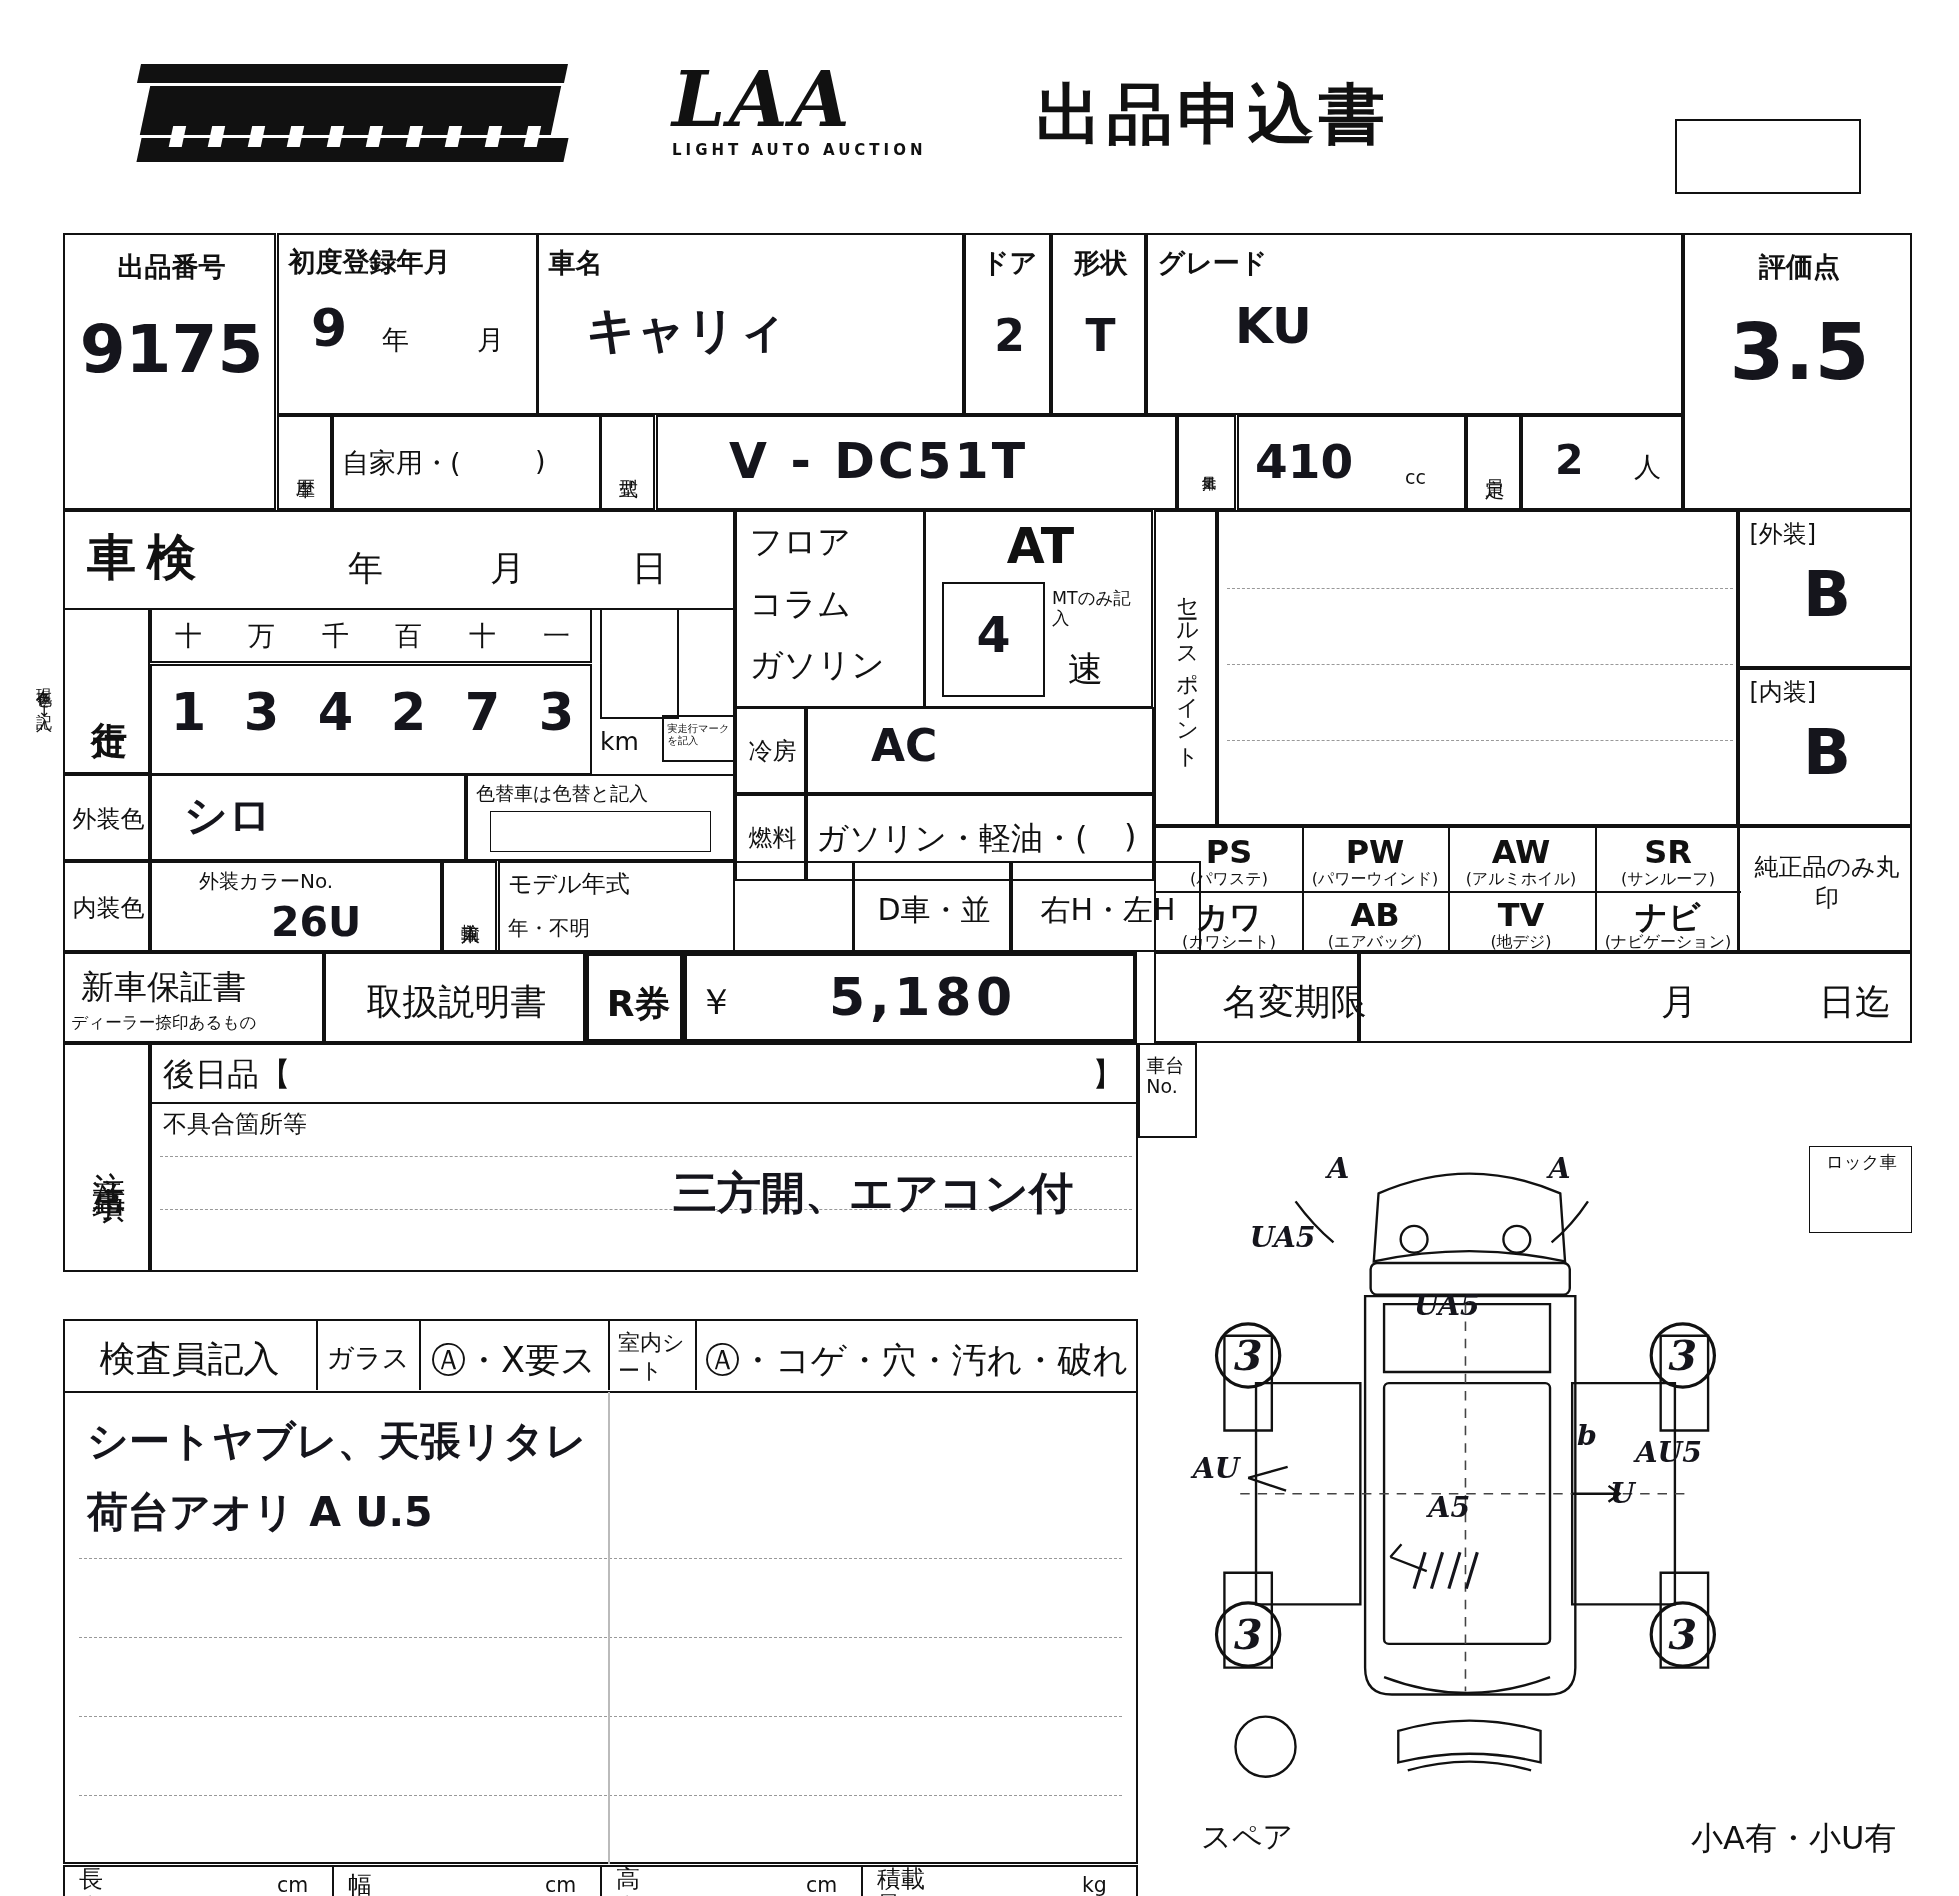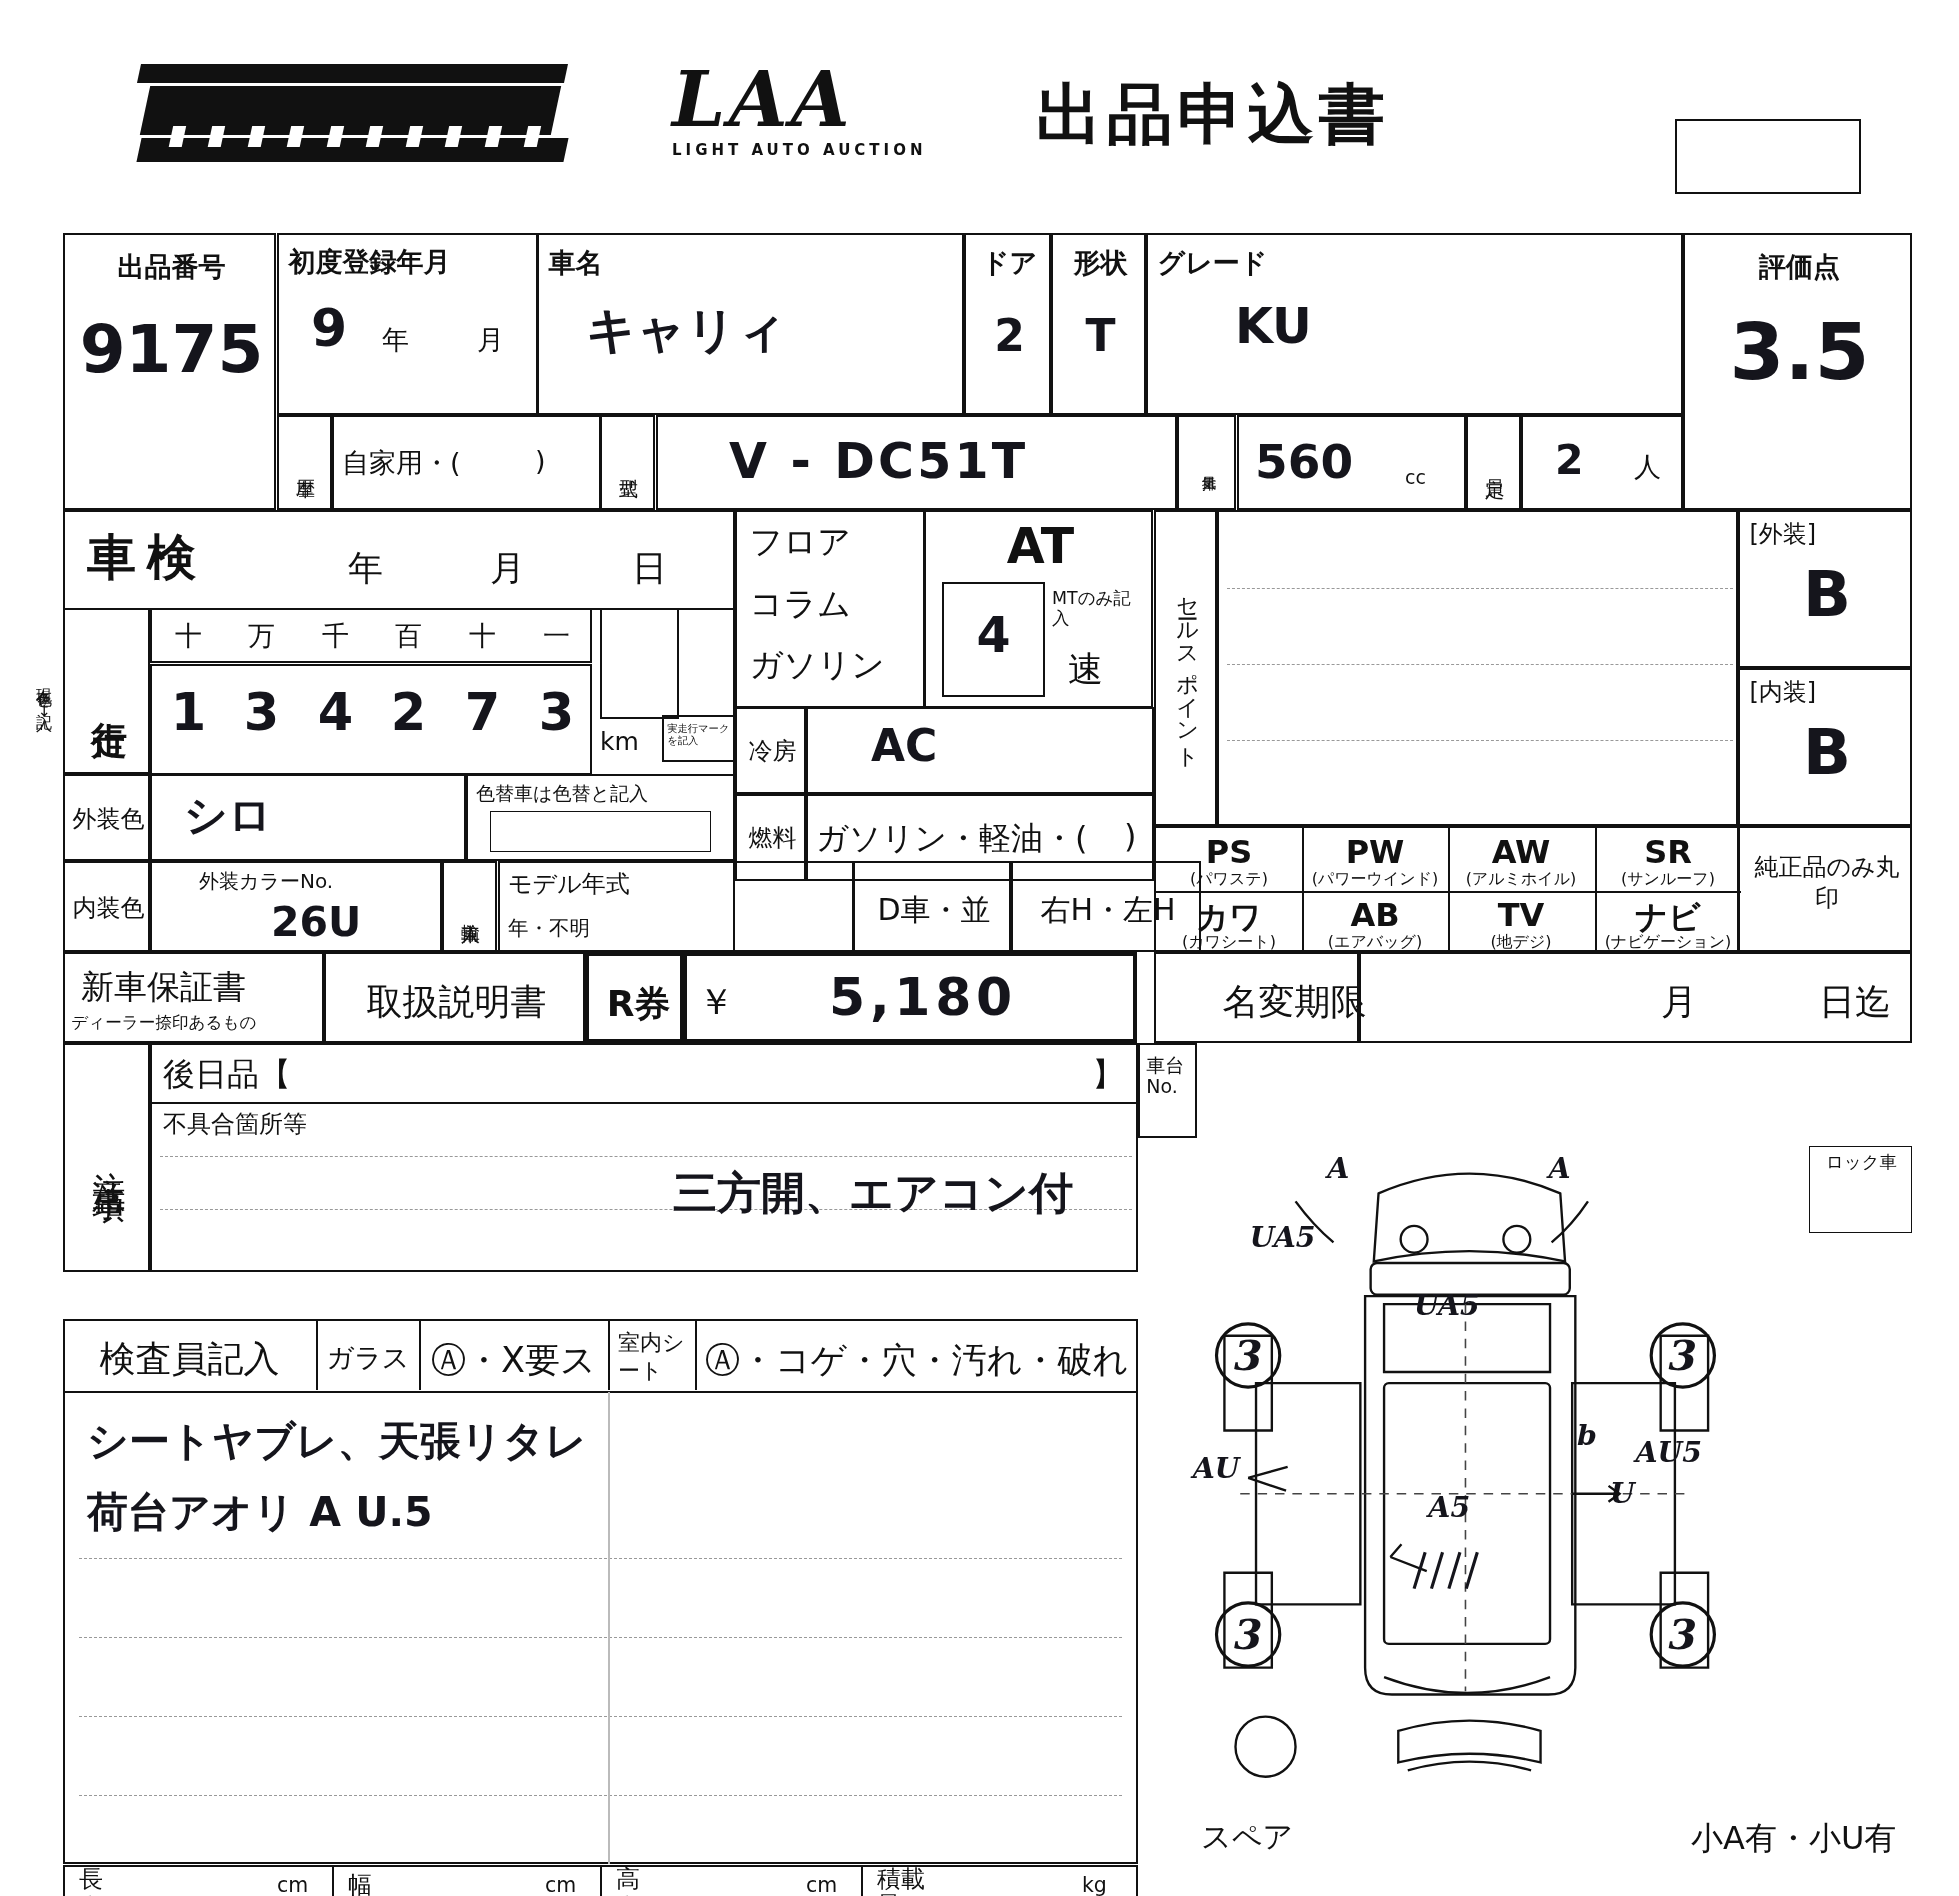--- a/index.html
+++ b/index.html
@@ -114,21 +114,21 @@
   <div class="bx" style="left:600px;top:415px;width:55px;height:95px;">
     <div class="t sml ctr vert" style="left:0;top:6.3px;width:55px;height:82px;">型式</div>
   </div>
   <div class="bx" style="left:656px;top:415px;width:521px;height:95px;">
     <div class="t hand" style="left:71px;top:16px;font-size:49px;letter-spacing:3.2px;">V  -  DC51T</div>
   </div>
   <div class="bx" style="left:1177px;top:415px;width:59px;height:95px;">
     <div class="t xsml ctr" style="left:0;top:8px;width:59px;height:79px;writing-mode:vertical-rl;text-orientation:upright;">排気量</div>
   </div>
   <div class="bx" style="left:1237px;top:415px;width:229px;height:95px;">
-    <div class="t hand" style="left:16px;top:17.4px;font-size:47px;">560</div>
+    <div class="t hand" style="left:16px;top:17.4px;font-size:47px;">410</div>
     <div class="t sml" style="left:166px;top:49px;">cc</div>
   </div>
   <div class="bx" style="left:1466px;top:415px;width:55px;height:95px;">
     <div class="t sml ctr vert" style="left:0;top:6.3px;width:55px;height:82px;">定員</div>
   </div>
   <div class="bx" style="left:1521px;top:415px;width:162px;height:95px;">
     <div class="t hand" style="left:32px;top:19px;font-size:41px;">2</div>
     <div class="t med" style="left:111px;top:32px;">人</div>
   </div>
 

